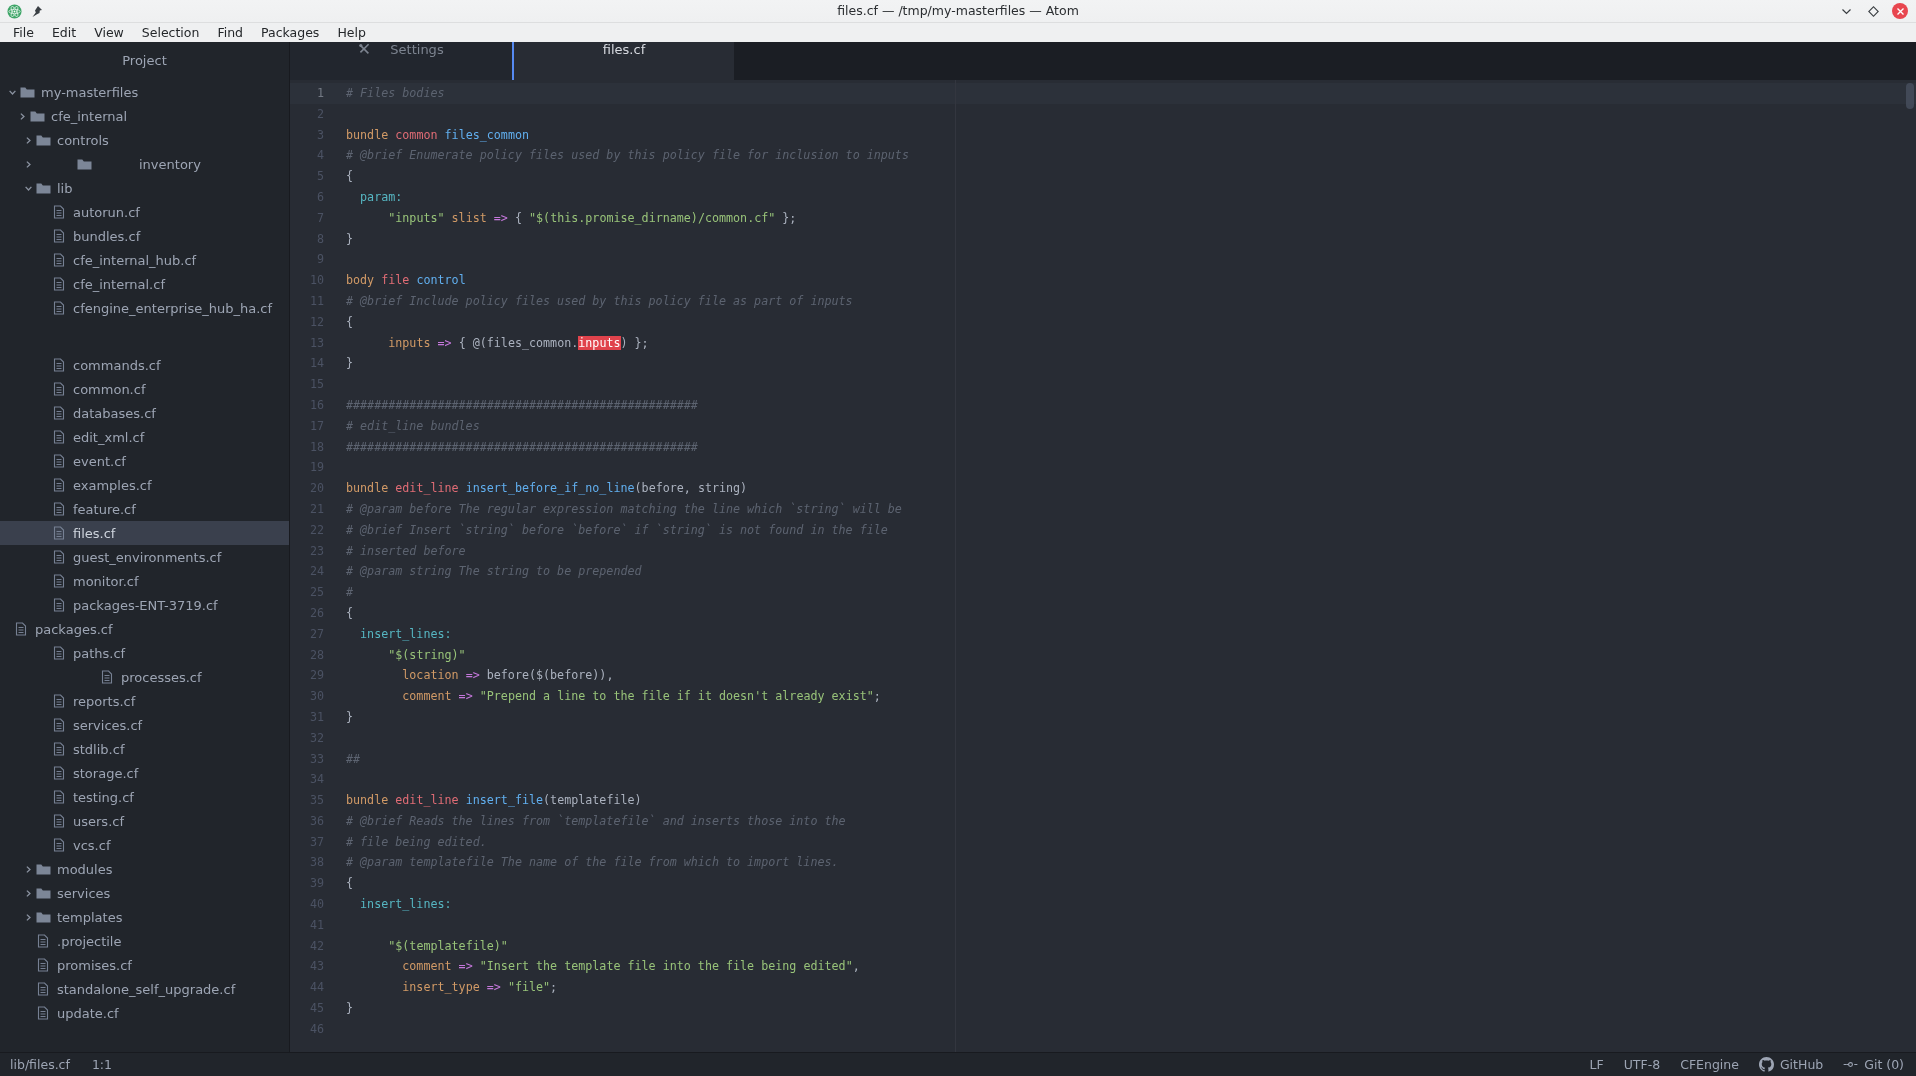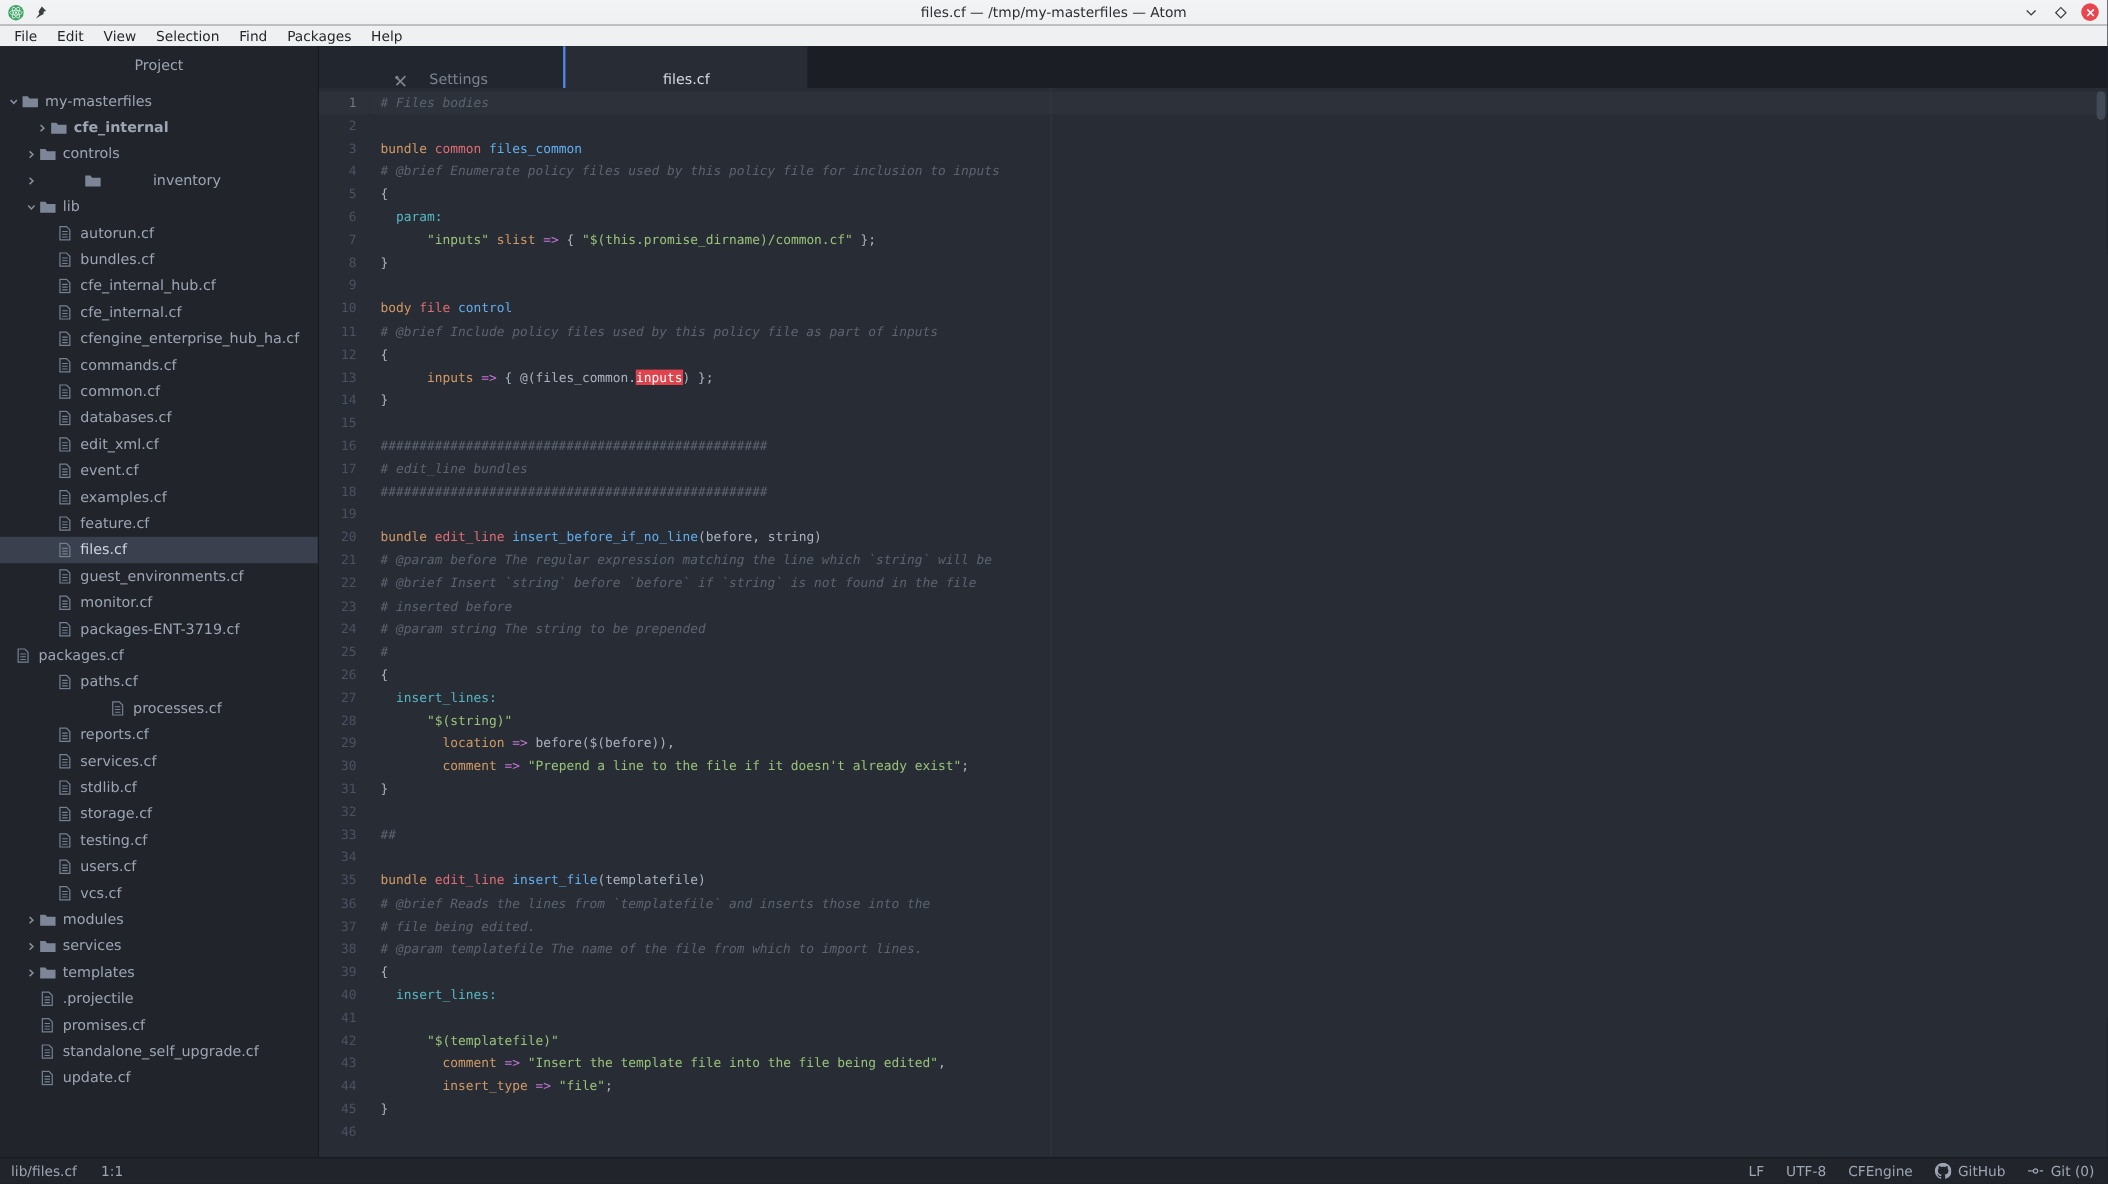--- a/index.html
+++ b/index.html
@@ -43,21 +43,21 @@
   .tree-row{height:24px;display:flex;align-items:center;white-space:nowrap}
   .tree-row.selected{background:var(--bg-selected)}
   .tree-row.selected .tree-label{color:#ced4dd}
   .chev{width:13px;flex:none;display:inline-flex;align-items:center;justify-content:center;color:#8a92a0}
   .tree-ico{width:16px;flex:none;display:inline-flex;align-items:center;justify-content:center}
   .tree-label{margin-left:6px}
 
   
   .editor-pane{flex:1;display:flex;flex-direction:column;background:var(--bg-editor);min-width:0}
   .tabbar{height:38px;flex:none;background:var(--bg-tabstrip);display:flex}
-  .tab{width:222px;flex:none;display:flex;align-items:flex-end;justify-content:center;gap:19px;
+  .tab{width:222px;flex:none;display:flex;align-items:flex-start;justify-content:center;gap:19px;
     font-size:13px;background:var(--bg-tab-inactive);color:var(--fg-tab-inactive)}
   .tab.active{background:var(--bg-editor);color:var(--fg-tab-active);border-left:2px solid var(--accent-blue)}
   .tab .tab-icon{display:inline-flex;align-items:center}
 
   
   .editor{flex:1;display:flex;position:relative;overflow:hidden;
     font-family:"DejaVu Sans Mono",monospace;font-size:11.7px;line-height:20.8px}
   .gutter{width:46px;flex:none;padding-top:3px;text-align:right;color:var(--fg-gutter)}
   .gutter .ln{height:20.8px;padding-right:12px}
   .gutter .ln.active{color:var(--fg-gutter-active);background:var(--bg-cursorline)}
@@ -153,21 +153,21 @@
                   <path d="M1.8 3.2l3.2 3.4 3.2-3.4" fill="none" stroke="currentColor" stroke-width="1.5"></path>
                 </svg>
               </span>
               <span class="tree-ico">
                 <svg width="15" height="13" viewBox="0 0 15 13">
                   <path d="M0.5 1.5h4.8l1.5 2h7.7v8h-14z" fill="#7c8697"></path>
                 </svg>
               </span>
               <span class="tree-label">my-masterfiles</span>
             </div>
-            <div class="tree-row" style="padding-left: 32px; font-weight: bold;">
+            <div class="tree-row" style="padding-left: 16px;">
               <span class="chev">
                 <svg width="9" height="9" viewBox="0 0 10 10">
                   <path d="M3.2 1.8l3.4 3.2-3.4 3.2" fill="none" stroke="currentColor" stroke-width="1.5"></path>
                 </svg>
               </span>
               <span class="tree-ico">
                 <svg width="15" height="13" viewBox="0 0 15 13">
                   <path d="M0.5 1.5h4.8l1.5 2h7.7v8h-14z" fill="#7c8697"></path>
                 </svg>
               </span>
@@ -255,21 +255,21 @@
             <div class="tree-row" style="padding-left: 38px;">
               <span class="chev"></span>
               <span class="tree-ico">
                 <svg width="12" height="14" viewBox="0 0 12 14">
                   <path d="M1.5 1h6l3 3v9h-9z" fill="none" stroke="#768093" stroke-width="1.1"></path>
                   <path d="M3.5 5.5h5M3.5 8h5M3.5 10.5h5" stroke="#768093" stroke-width="1"></path>
                 </svg>
               </span>
               <span class="tree-label">cfengine_enterprise_hub_ha.cf</span>
             </div>
-            <div class="tree-row" style="padding-left: 38px;">
+            <div class="tree-row" style="padding-left: 38px; margin-top: 33px;">
               <span class="chev"></span>
               <span class="tree-ico">
                 <svg width="12" height="14" viewBox="0 0 12 14">
                   <path d="M1.5 1h6l3 3v9h-9z" fill="none" stroke="#768093" stroke-width="1.1"></path>
                   <path d="M3.5 5.5h5M3.5 8h5M3.5 10.5h5" stroke="#768093" stroke-width="1"></path>
                 </svg>
               </span>
               <span class="tree-label">commands.cf</span>
             </div>
             <div class="tree-row" style="padding-left: 38px;">

